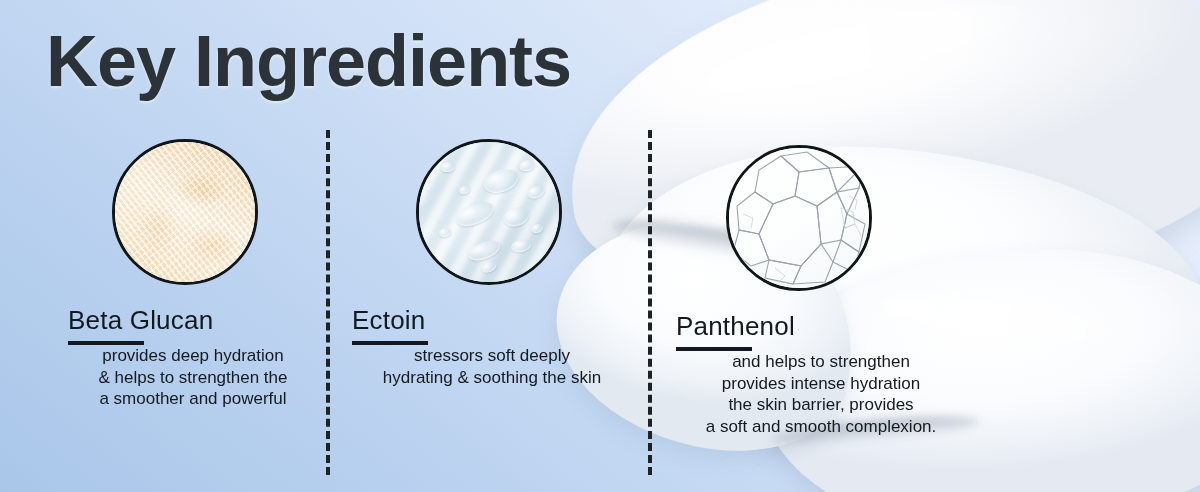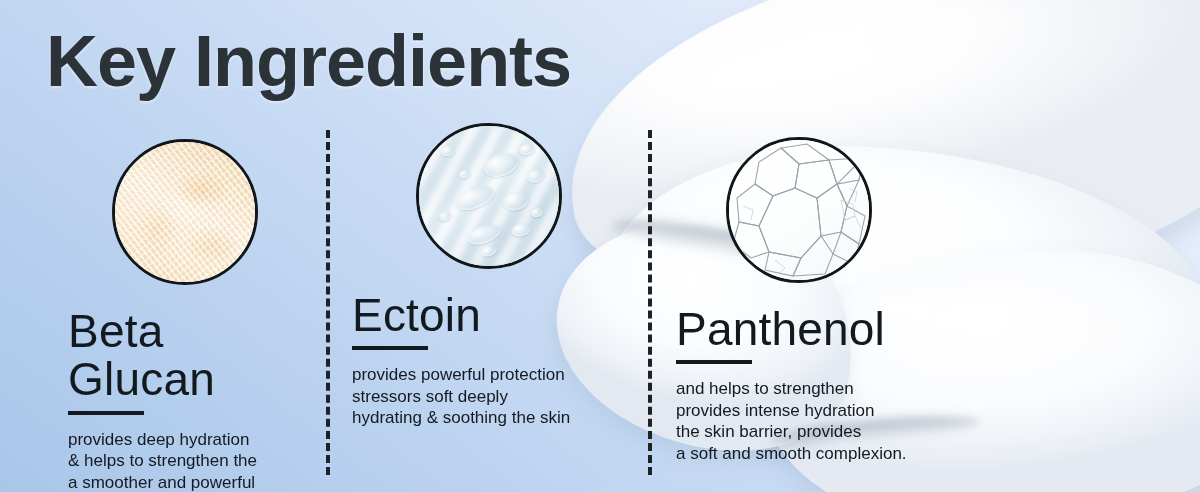--- a/index.html
+++ b/index.html
@@ -106,22 +106,22 @@
     position: absolute;
     top: 130px;
     width: 0;
     height: 345px;
     border-left: 4px dashed #1c2226;
   }
 
   
   .col { position: absolute; }
   .col-0 { left: 68px;  top: 139px; width: 250px; }
-  .col-1 { left: 352px; top: 123px; width: 280px; }
-  .col-2 { left: 676px; top: 137px; width: 290px; }
+  .col-1 { left: 352px; top: 139px; width: 280px; }
+  .col-2 { left: 676px; top: 145px; width: 290px; }
 
   .swatch {
     width: 140px;
     height: 140px;
     border-radius: 50%;
     border: 3px solid #111619;
     overflow: hidden;
     position: relative;
   }
   .col-0 .swatch { margin-left: 44px; }
@@ -171,37 +171,37 @@
 
   
   .tex-foam {
     position: absolute; inset: 0;
     background: linear-gradient(150deg, #ffffff 0%, #fdfefe 52%, #f4f7f9 100%);
   }
   .tex-foam svg { position: absolute; inset: 0; width: 100%; height: 100%; }
 
   .heading {
     margin-top: 22px;
-    font-size: 46px;
+    font-size: 26px;
     font-weight: normal;
     color: #131a1f;
     letter-spacing: 0.2px;
     line-height: 1.05;
   }
   .rule {
     margin-top: 7px;
     width: 76px;
     height: 4px;
     background: #13191e;
   }
   .desc {
-    margin-top: 14px;
     font-size: 17px;
     line-height: 21.5px;
     color: #141a1f;
+    text-align: center;
   }
   .desc div { white-space: nowrap; }
 </style>
 </head>
 <body>
 
 <div id="infographic">
 
   <div class="cream-layer">
     <div class="blob blob-main"></div>
@@ -222,21 +222,20 @@
   <div class="col col-0">
     <div class="swatch">
       <div class="tex-beta"></div>
     </div>
     <div class="heading">Beta Glucan</div>
     <div class="rule"></div>
     <div class="desc">
       <div>provides deep hydration</div>
       <div>&amp; helps to strengthen the</div>
       <div>a smoother and powerful</div>
-      <div>complexion</div>
     </div>
   </div>
 
   <div class="col col-1">
     <div class="swatch">
       <div class="tex-ectoin">
         <div class="drop" style="left:64px;  top:28px;  width:36px; height:22px; transform:rotate(-18deg)"></div>
         <div class="drop" style="left:36px;  top:62px;  width:40px; height:20px; transform:rotate(-22deg)"></div>
         <div class="drop" style="left:84px;  top:66px;  width:26px; height:18px; transform:rotate(-14deg)"></div>
         <div class="drop" style="left:48px;  top:100px; width:34px; height:17px; transform:rotate(-20deg)"></div>
@@ -246,21 +245,20 @@
         <div class="drop" style="left:20px;  top:86px;  width:12px; height:9px;  transform:rotate(-18deg)"></div>
         <div class="drop" style="left:92px;  top:98px;  width:20px; height:12px; transform:rotate(-10deg)"></div>
         <div class="drop" style="left:62px;  top:120px; width:16px; height:10px; transform:rotate(-24deg)"></div>
         <div class="drop" style="left:112px; top:82px;  width:12px; height:9px;  transform:rotate(-14deg)"></div>
         <div class="drop" style="left:40px;  top:44px;  width:11px; height:8px;  transform:rotate(-18deg)"></div>
       </div>
     </div>
     <div class="heading">Ectoin</div>
     <div class="rule"></div>
     <div class="desc">
-      <div>provides powerful protection</div>
       <div>stressors soft deeply</div>
       <div>hydrating &amp; soothing the skin</div>
     </div>
   </div>
 
   <div class="col col-2">
     <div class="swatch">
       <div class="tex-foam">
         <svg viewBox="0 0 140 140" preserveAspectRatio="none">
           <g fill="none" stroke="#9aa4ad" stroke-width="1.1">

